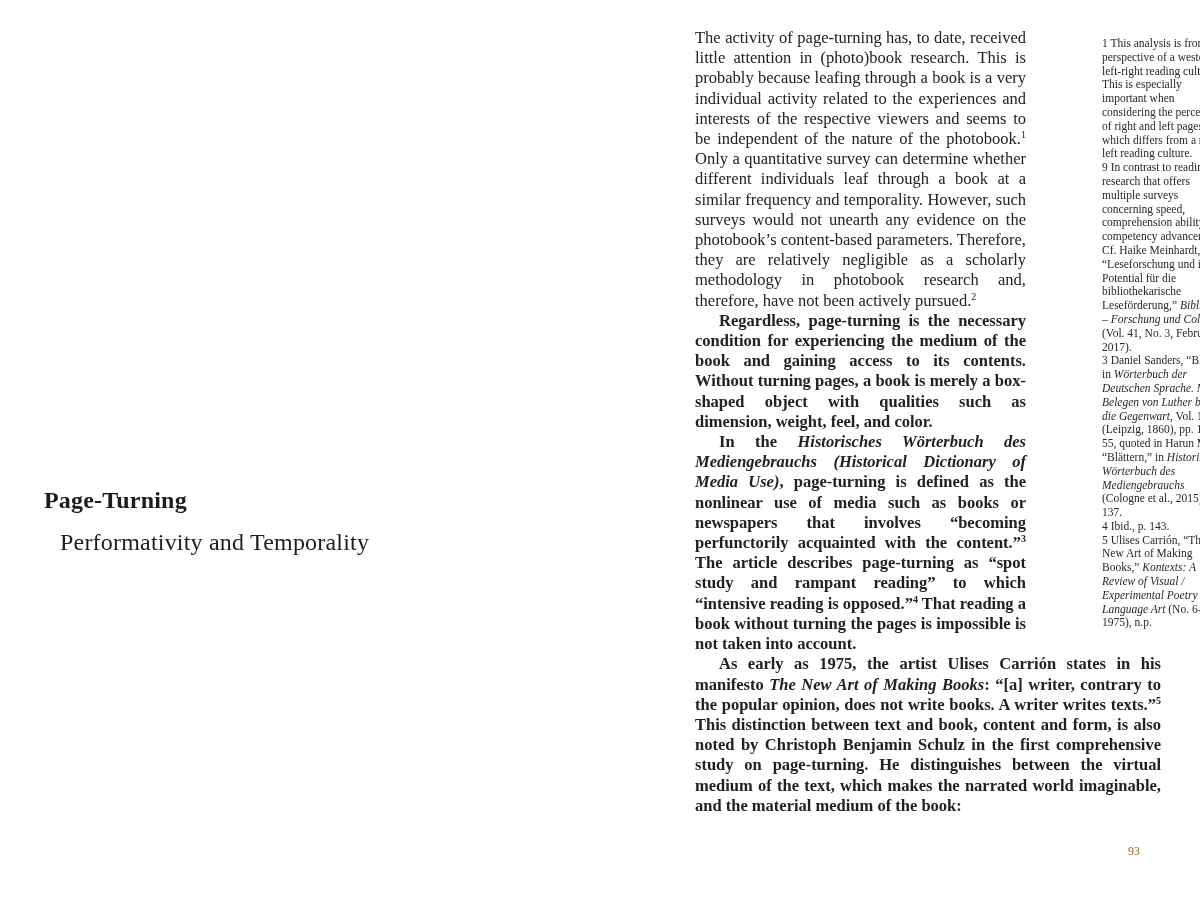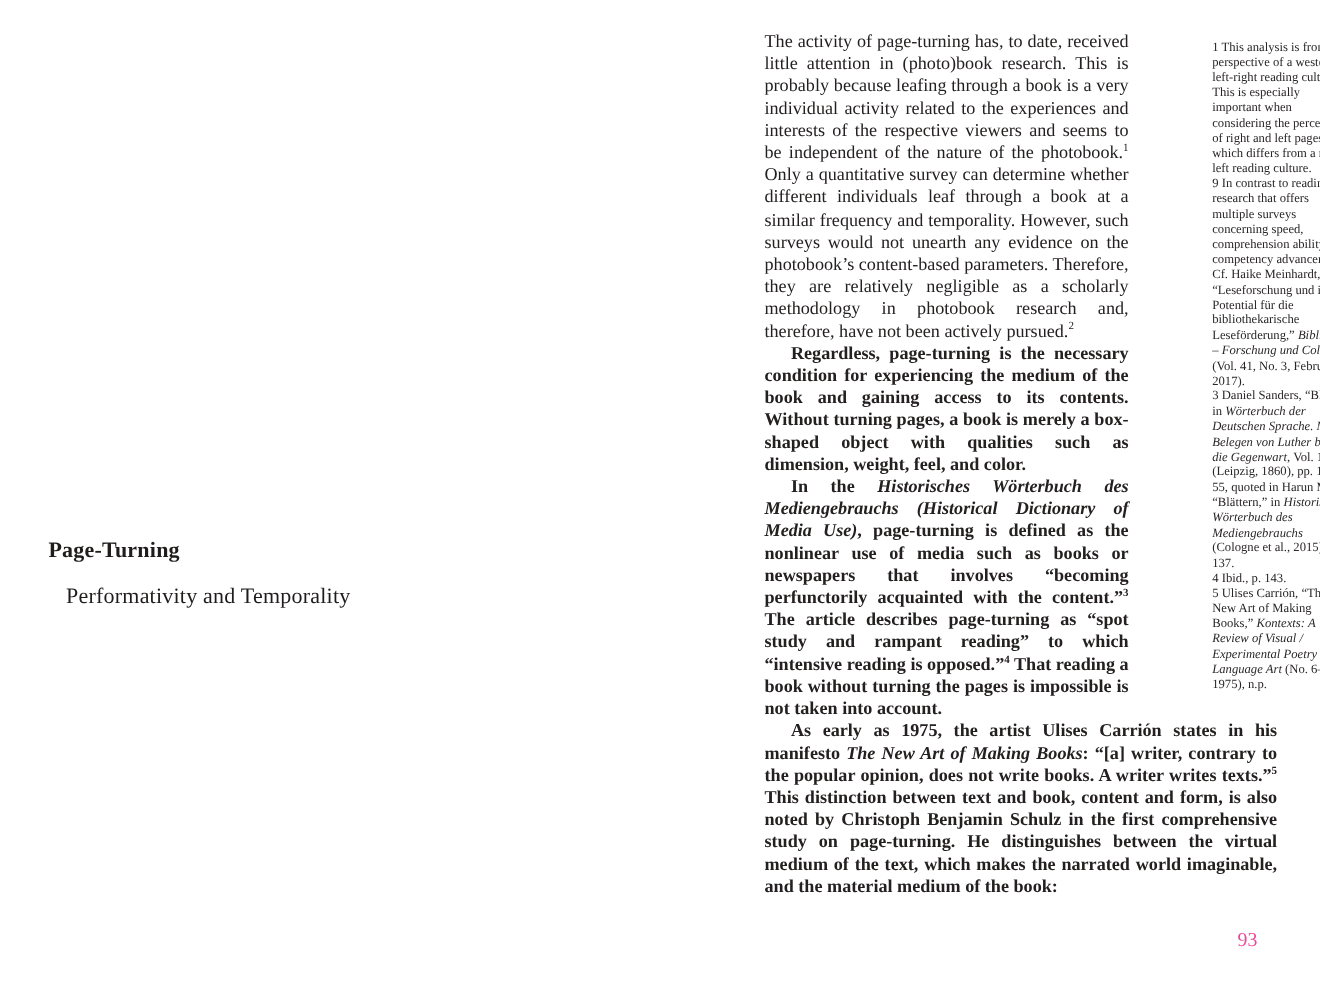--- a/index.html
+++ b/index.html
@@ -11,21 +11,21 @@
     position: relative;
     overflow: hidden;
   }
   .spread { position: absolute; inset: 0; }
 
   
   .chapter-title {
     position: absolute;
     left: 44px; top: 479px;
     margin: 0;
-    font-size: 20px;
+    font-size: 24px;
     line-height: 42px;
     font-weight: normal;
     color: #201c1c;
     letter-spacing: 0.2px;
   }
   .chapter-title .t1 { display: block; font-weight: bold; }
   .chapter-title .t2 { display: block; margin-left: 16px; }
 
   
   .body-text {
@@ -56,23 +56,23 @@
     color: #2a2626;
     text-align: left;
   }
   .fn { margin: 0; }
 
   
   .page-number {
     position: absolute;
     left: 1122px; top: 844px;
     width: 24px;
-    font-size: 18px;
+    font-size: 12px;
     text-align: center;
-    color: #ec4899;
+    color: #a16207;
   }
 </style>
 </head>
 <body>
 
 <main class="spread">
 
   <h1 class="chapter-title">
     <span class="t1">Page-Turning</span>
     <span class="t2">Performativity and Temporality</span>

